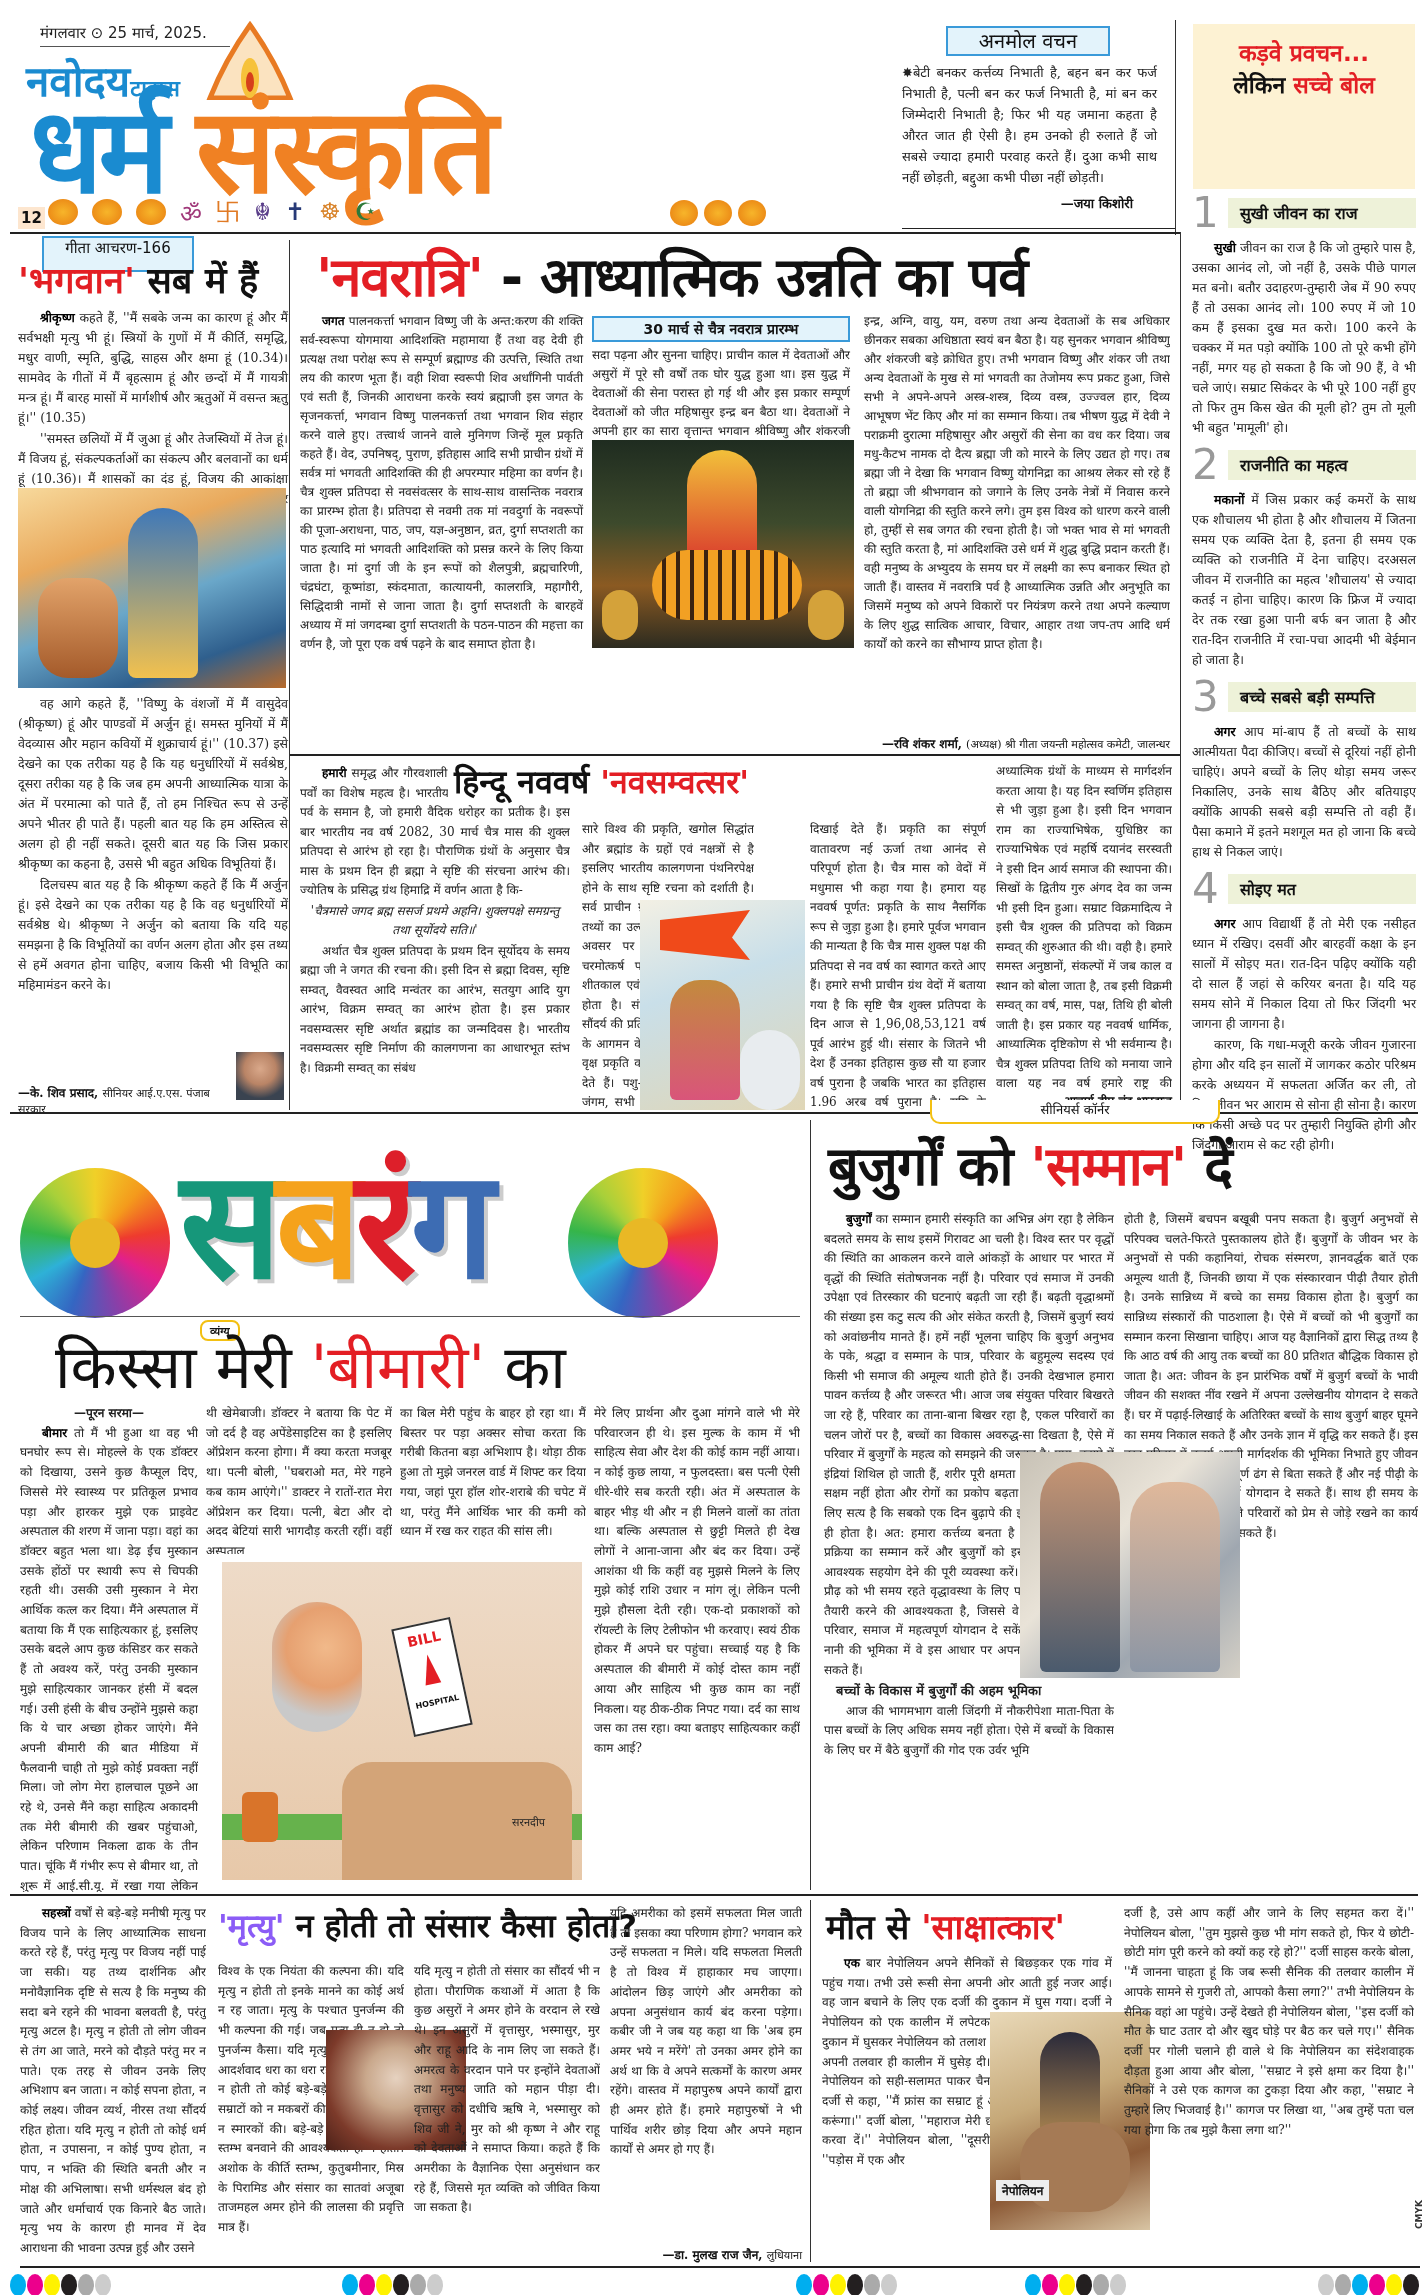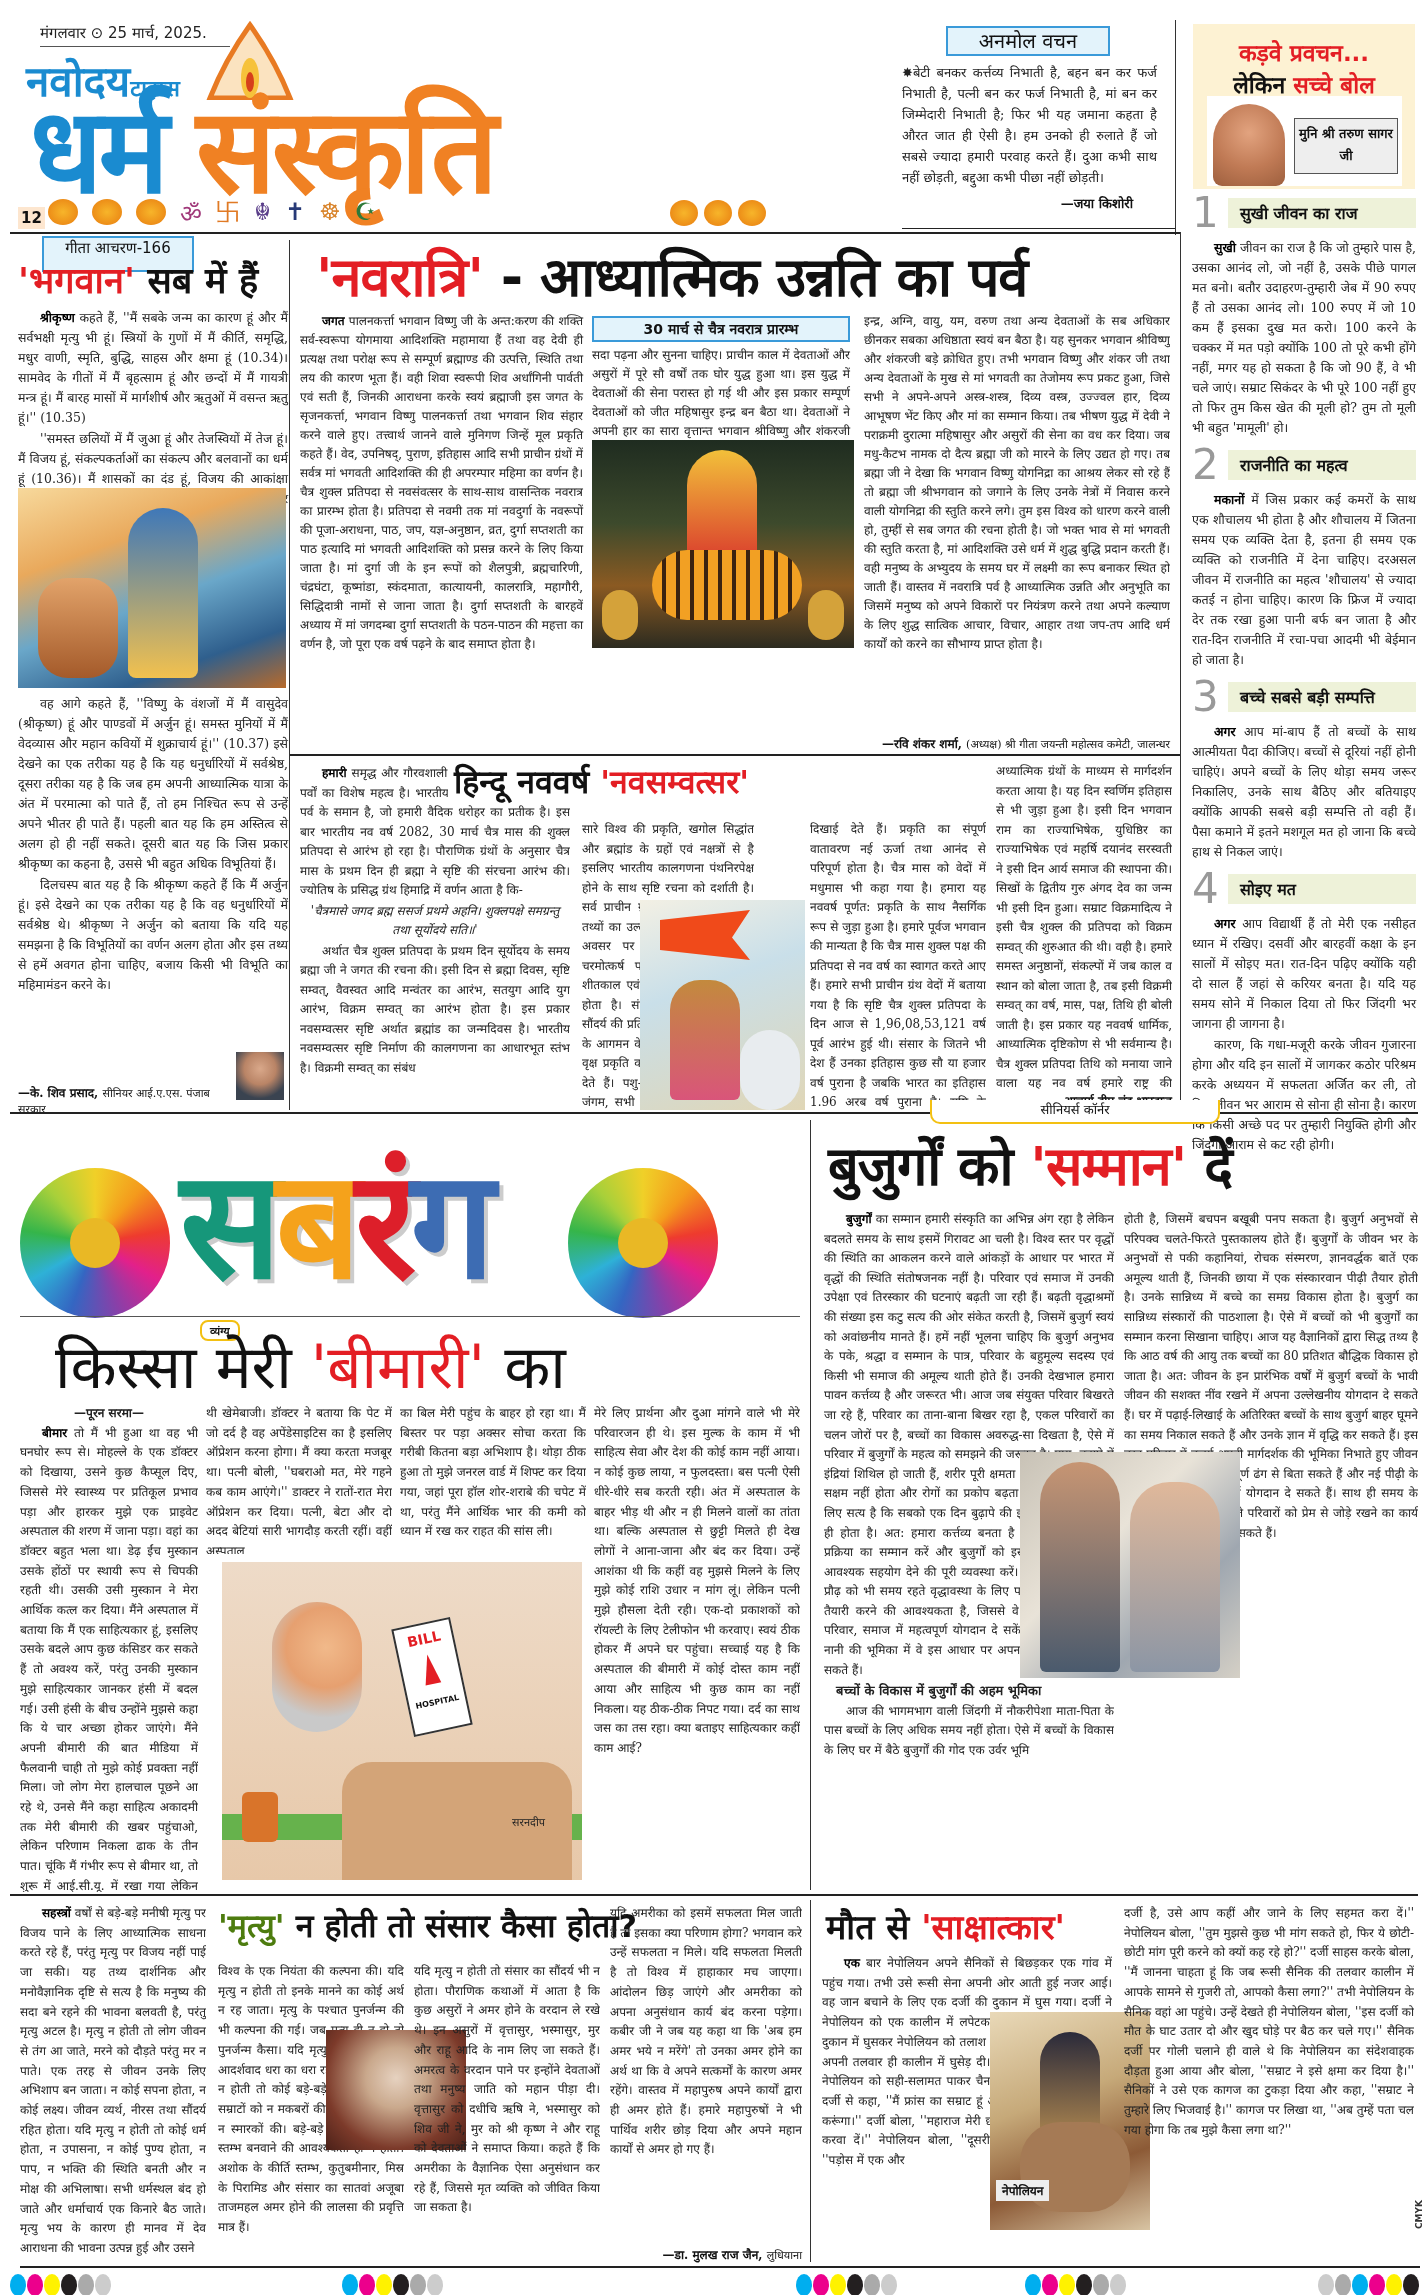--- a/index.html
+++ b/index.html
@@ -60,24 +60,20 @@
 <div class="abs boxlabel" style="left:946px;top:26px;width:164px;height:30px;font-size:20px;font-weight:normal;line-height:26px">अनमोल वचन</div>
 <div class="abs txt" style="left:902px;top:62px;width:255px;font-size:13px;line-height:21px">✸बेटी बनकर कर्त्तव्य निभाती है, बहन बन कर फर्ज निभाती है, पत्नी बन कर फर्ज निभाती है, मां बन कर जिम्मेदारी निभाती है; फिर भी यह जमाना कहता है औरत जात ही ऐसी है। हम उनको ही रुलाते हैं जो सबसे ज्यादा हमारी परवाह करते हैं। दुआ कभी साथ नहीं छोड़ती, बद्दुआ कभी पीछा नहीं छोड़ती।</div>
 <div class="abs credit" style="left:976px;top:194px;width:157px;font-size:13px">—जया किशोरी</div>
 <div class="rule-h" style="left:902px;top:228px;width:273px;height:1px"></div>
 
 <div class="abs" style="left:1193px;top:24px;width:222px;height:165px;background:#fdf2d3">
   <div class="sans" style="text-align:center;font-size:23px;font-weight:bold;color:#e31e24;margin-top:12px">कड़वे प्रवचन...</div>
   <div class="sans" style="text-align:center;font-size:23px;font-weight:bold;color:#111">
     <span>लेकिन </span><span style="color:#e31e24">सच्चे बोल</span>
   </div>
-  <div style="position:absolute;left:14px;top:72px;width:195px;height:90px;background:#fff">
-    <div style="position:absolute;left:6px;top:8px;width:72px;height:82px;border-radius:40px 40px 10px 10px;background:radial-gradient(circle at 50% 35%,#e2a37f 0,#c07a55 55%,#9d5f3e 100%)"></div>
-    <div class="sans" style="position:absolute;left:87px;top:22px;width:104px;height:56px;border:1px solid #555;background:#eee;text-align:center;font-size:13px;font-weight:bold;line-height:22px;padding-top:4px">मुनि श्री तरुण सागर जी</div>
-  </div>
 </div>
 
 <div class="abs" style="left:1192px;top:190px;width:224px">
   <div class="numhd" style="margin-top:2px">
       <span class="n">1</span>
       <span class="t" style="font-size:16px">सुखी जीवन का राज</span>
     </div>
   <div class="txt" style="font-size:12.5px;line-height:20px">
       <p><b>सुखी</b><span> जीवन का राज है कि जो तुम्हारे पास है, उसका आनंद लो, जो नहीं है, उसके पीछे पागल मत बनो। बतौर उदाहरण-तुम्हारी जेब में 90 रुपए हैं तो उसका आनंद लो। 100 रुपए में जो 10 कम हैं इसका दुख मत करो। 100 करने के चक्कर में मत पड़ो क्योंकि 100 तो पूरे कभी होंगे नहीं, मगर यह हो सकता है कि जो 90 हैं, वे भी चले जाएं। सम्राट सिकंदर के भी पूरे 100 नहीं हुए तो फिर तुम किस खेत की मूली हो? तुम तो मूली भी बहुत 'मामूली' हो।</span></p>
     </div>
@@ -222,21 +218,21 @@
 <div class="img" style="left:1020px;top:1452px;width:220px;height:226px;background:linear-gradient(135deg,#c8c2b6 0%,#e9e3d8 40%,#9fa7b0 70%,#d5d0c6 100%)">
   <div style="position:absolute;left:110px;top:30px;width:90px;height:190px;border-radius:40px 40px 6px 6px;background:linear-gradient(#e0b89a,#8c96a5)"></div>
   <div style="position:absolute;left:20px;top:10px;width:80px;height:210px;border-radius:40px 40px 6px 6px;background:linear-gradient(#c79573,#4a5a6d)"></div>
 </div>
 <div class="rule-h" style="left:10px;top:1894px;width:1408px"></div>
 
 <div class="abs txt" style="left:20px;top:1904px;width:186px;font-size:12px;line-height:19.7px;height:360px;overflow:hidden">
   <p><b>सहस्त्रों</b><span> वर्षों से बड़े-बड़े मनीषी मृत्यु पर विजय पाने के लिए आध्यात्मिक साधना करते रहे हैं, परंतु मृत्यु पर विजय नहीं पाई जा सकी। यह तथ्य दार्शनिक और मनोवैज्ञानिक दृष्टि से सत्य है कि मनुष्य की सदा बने रहने की भावना बलवती है, परंतु मृत्यु अटल है। मृत्यु न होती तो लोग जीवन से तंग आ जाते, मरने को दौड़ते परंतु मर न पाते। एक तरह से जीवन उनके लिए अभिशाप बन जाता। न कोई सपना होता, न कोई लक्ष्य। जीवन व्यर्थ, नीरस तथा सौंदर्य रहित होता। यदि मृत्यु न होती तो कोई धर्म होता, न उपासना, न कोई पुण्य होता, न पाप, न भक्ति की स्थिति बनती और न मोक्ष की अभिलाषा। सभी धर्मस्थल बंद हो जाते और धर्माचार्य एक किनारे बैठ जाते। मृत्यु भय के कारण ही मानव में देव आराधना की भावना उत्पन्न हुई और उसने</span></p>
 </div>
 <div class="abs" style="left:218px;top:1904px;font-size:32px;font-weight:bold;line-height:44px;white-space:nowrap;font-family:'DejaVu Sans',sans-serif">
-  <span style="color:#4d7c0f">'मृत्यु'</span><span> न होती तो संसार कैसा होता?</span>
+  <span style="color:#8b5cf6">'मृत्यु'</span><span> न होती तो संसार कैसा होता?</span>
 </div>
 <div class="abs txt" style="left:218px;top:1962px;width:186px;font-size:12px;line-height:19.7px;height:300px;overflow:hidden">विश्व के एक नियंता की कल्पना की। यदि मृत्यु न होती तो इनके मानने का कोई अर्थ न रह जाता। मृत्यु के पश्चात पुनर्जन्म की भी कल्पना की गई। जब मृत्यु ही न हो तो पुनर्जन्म कैसा। यदि मृत्यु न होती तो सारा आदर्शवाद धरा का धरा रह जाता। यदि मृत्यु न होती तो कोई बड़े-बड़े महल न बनाता। सम्राटों को न मकबरों की आवश्यकता होती न स्मारकों की। बड़े-बड़े भवन और कीर्ति स्तम्भ बनवाने की आवश्यकता ही न होती। अशोक के कीर्ति स्तम्भ, कुतुबमीनार, मिस्र के पिरामिड और संसार का सातवां अजूबा ताजमहल अमर होने की लालसा की प्रवृत्ति मात्र हैं।</div>
 <div class="img" style="left:326px;top:2030px;width:140px;height:120px;background:radial-gradient(circle at 50% 40%,#e6d2c0 0,#c9a88c 30%,#7c3a2a 70%,#4a2018 100%)"></div>
 <div class="abs txt" style="left:414px;top:1962px;width:186px;font-size:12px;line-height:19.7px;height:300px;overflow:hidden">यदि मृत्यु न होती तो संसार का सौंदर्य भी न होता। पौराणिक कथाओं में आता है कि कुछ असुरों ने अमर होने के वरदान ले रखे थे। इन असुरों में वृत्तासुर, भस्मासुर, मुर और राहू आदि के नाम लिए जा सकते हैं। अमरत्व के वरदान पाने पर इन्होंने देवताओं तथा मनुष्य जाति को महान पीड़ा दी। वृत्तासुर को दधीचि ऋषि ने, भस्मासुर को शिव जी ने, मुर को श्री कृष्ण ने और राहू को देवताओं ने समाप्त किया। कहते हैं कि अमरीका के वैज्ञानिक ऐसा अनुसंधान कर रहे हैं, जिससे मृत व्यक्ति को जीवित किया जा सकता है।</div>
 <div class="abs txt" style="left:610px;top:1904px;width:192px;font-size:12px;line-height:19.7px;height:340px;overflow:hidden">यदि अमरीका को इसमें सफलता मिल जाती है तो इसका क्या परिणाम होगा? भगवान करे उन्हें सफलता न मिले। यदि सफलता मिलती है तो विश्व में हाहाकार मच जाएगा। आंदोलन छिड़ जाएंगे और अमरीका को अपना अनुसंधान कार्य बंद करना पड़ेगा। कबीर जी ने जब यह कहा था कि 'अब हम अमर भये न मरेंगे' तो उनका अमर होने का अर्थ था कि वे अपने सत्कर्मों के कारण अमर रहेंगे। वास्तव में महापुरुष अपने कार्यों द्वारा ही अमर होते हैं। हमारे महापुरुषों ने भी पार्थिव शरीर छोड़ दिया और अपने महान कार्यों से अमर हो गए हैं।</div>
 <div class="abs credit" style="left:610px;top:2246px;width:192px;font-size:12px">
   <span>—डा. मुलख राज जैन,</span> <small>लुधियाना</small>
 </div>
 <div class="rule-v" style="left:810px;top:1900px;height:362px;background:#333"></div>
 

